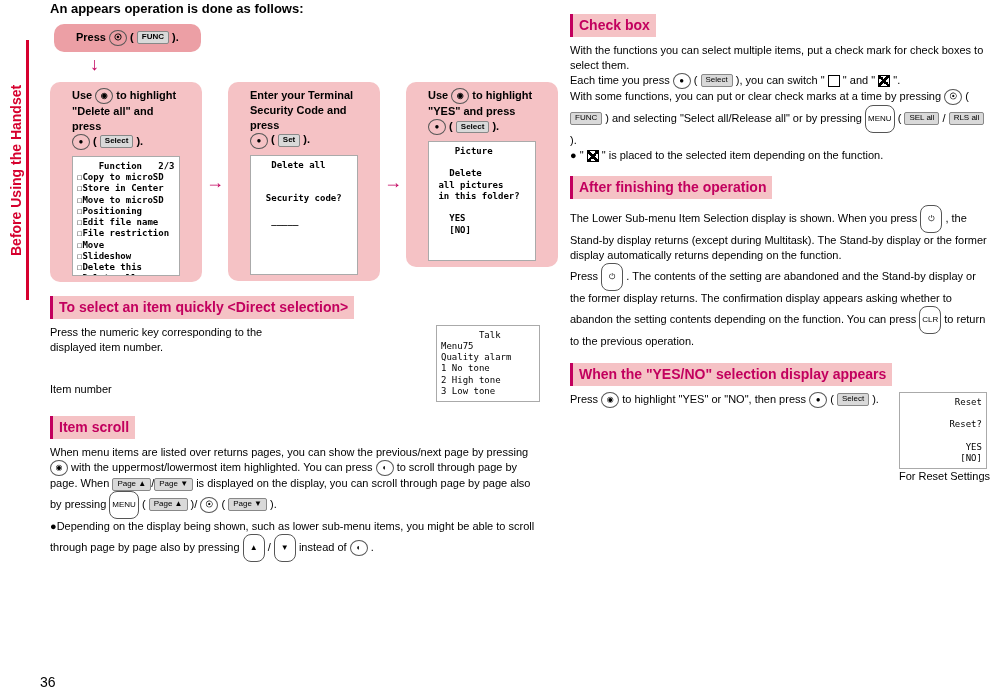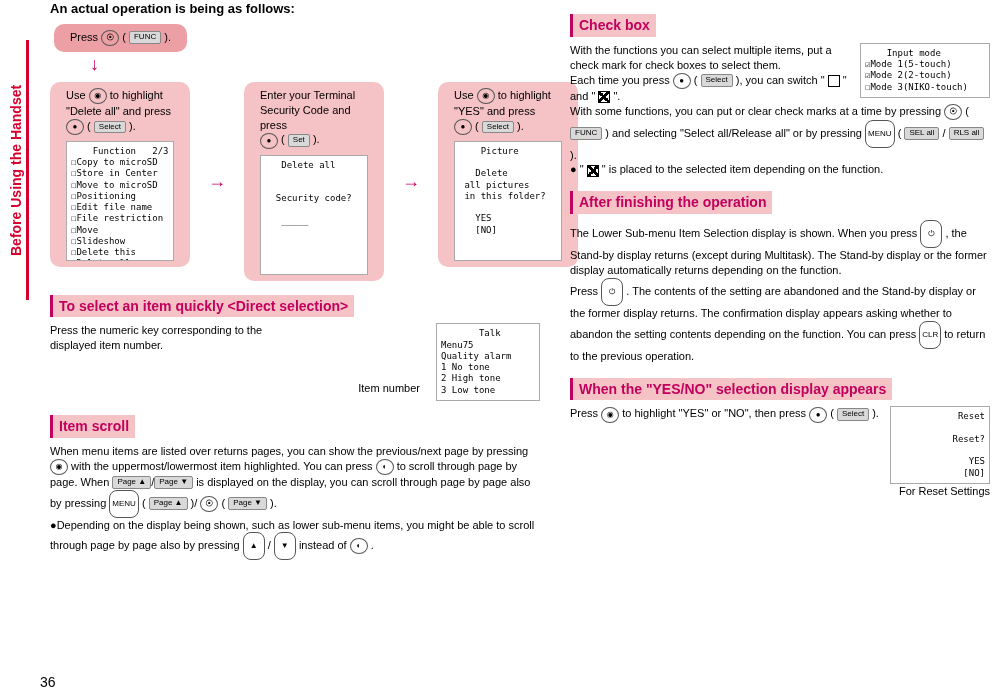--- a/index.html
+++ b/index.html
@@ -37,32 +37,33 @@
   .col1 { left: 50px; width: 490px; }
   .col2 { left: 570px; width: 420px; }
   .heading {
     font-weight: bold;
     font-size: 13px;
     margin-bottom: 6px;
   }
   .pinkbox {
     background: #f5c2c5;
     border-radius: 10px;
-    padding: 6px 16px;
+    padding: 6px 22px;
     color: #000;
     font-size: 11px;
     display: inline-block;
     vertical-align: top;
+    font-weight: bold;
   }
   .pinkbox.dark {
     background: #ec9fa5;
   }
   .pink-row {
     display: flex;
-    gap: 18px;
+    gap: 4px;
     align-items: flex-start;
     margin-top: 6px;
   }
   .step {
     width: 150px;
   }
   .screen {
     background: #fff;
     border: 1px solid #aaa;
     width: 108px;
@@ -157,21 +158,21 @@
     float:right;
     margin-left:8px;
   }
 </style>
 </head>
 <body>
 
 <div class="sidetab">Before Using the Handset</div>
 
 <div class="col col1">
-  <div class="heading">An actual operation is being as follows:</div>
+  <div class="heading">An appears operation is done as follows:</div>
 
   <div class="pinkbox dark" style="margin-left:4px;">
     <span>Press </span>
     <span class="keycap round">⦿</span>
     <span>(</span>
     <span class="label-chip">FUNC</span>
     <span>).</span>
   </div>
   <div class="arrow-down">↓</div>
 
@@ -238,21 +239,21 @@
     <div class="small-screen float-screen">       Talk
 Menu75
 Quality alarm
 1 No tone
 2 High tone
 3 Low tone</div>
     <div class="bodytext">
       <span>Press the numeric key corresponding to the</span><br>
       <span>displayed item number.</span>
     </div>
-    <div style="text-align:right; margin-top:28px; padding-right:120px;">Item number</div>
+    <div style="text-align:left; margin-top:28px; padding-right:120px;">Item number</div>
     <div style="clear:both"></div>
   </div>
 
   <div class="section-title">Item scroll</div>
   <div class="bodytext">
     <span>When menu items are listed over returns pages, you can show the previous/next page by pressing </span>
     <span class="keycap round">◉</span>
     <span> with the uppermost/lowermost item highlighted. You can press </span>
     <span class="keycap round">◐</span>
     <span> to scroll through page by page. When </span>
@@ -272,24 +273,20 @@
     <span class="keycap">▼</span>
     <span> instead of </span>
     <span class="keycap round">◐</span>
     <span>.</span>
   </div>
 </div>
 
 <div class="col col2">
   <div class="section-title" style="margin-top:14px">Check box</div>
   <div style="position:relative;">
-    <div class="small-screen float-screen" style="width:130px;">    Input mode
-☑Mode 1(5-touch)
-☑Mode 2(2-touch)
-☐Mode 3(NIKO-touch)</div>
     <div class="bodytext">
       <span>With the functions you can select multiple items, put a check mark for check boxes to select them.</span><br>
       <span>Each time you press </span>
       <span class="keycap round">●</span>
       <span>(</span>
       <span class="label-chip">Select</span>
       <span>), you can switch "</span>
       <span class="check-empty"></span>
       <span>" and "</span>
       <span class="check-filled"></span>
@@ -323,21 +320,21 @@
     <span>Press </span>
     <span class="keycap">⏻</span>
     <span>. The contents of the setting are abandoned and the Stand-by display or the former display returns. The confirmation display appears asking whether to abandon the setting contents depending on the function. You can press </span>
     <span class="keycap">CLR</span>
     <span> to return to the previous operation.</span>
   </div>
 
   <div class="section-title">When the "YES/NO" selection display appears</div>
   <div style="position:relative;">
     <div style="float:right;text-align:right;">
-      <div class="small-screen" style="width:100px;">    Reset
+      <div class="small-screen" style="width:88px;">    Reset
 
    Reset?
 
    YES
    [NO]</div>
       <div>For Reset Settings</div>
     </div>
     <div class="bodytext">
       <span>Press </span>
       <span class="keycap round">◉</span>

